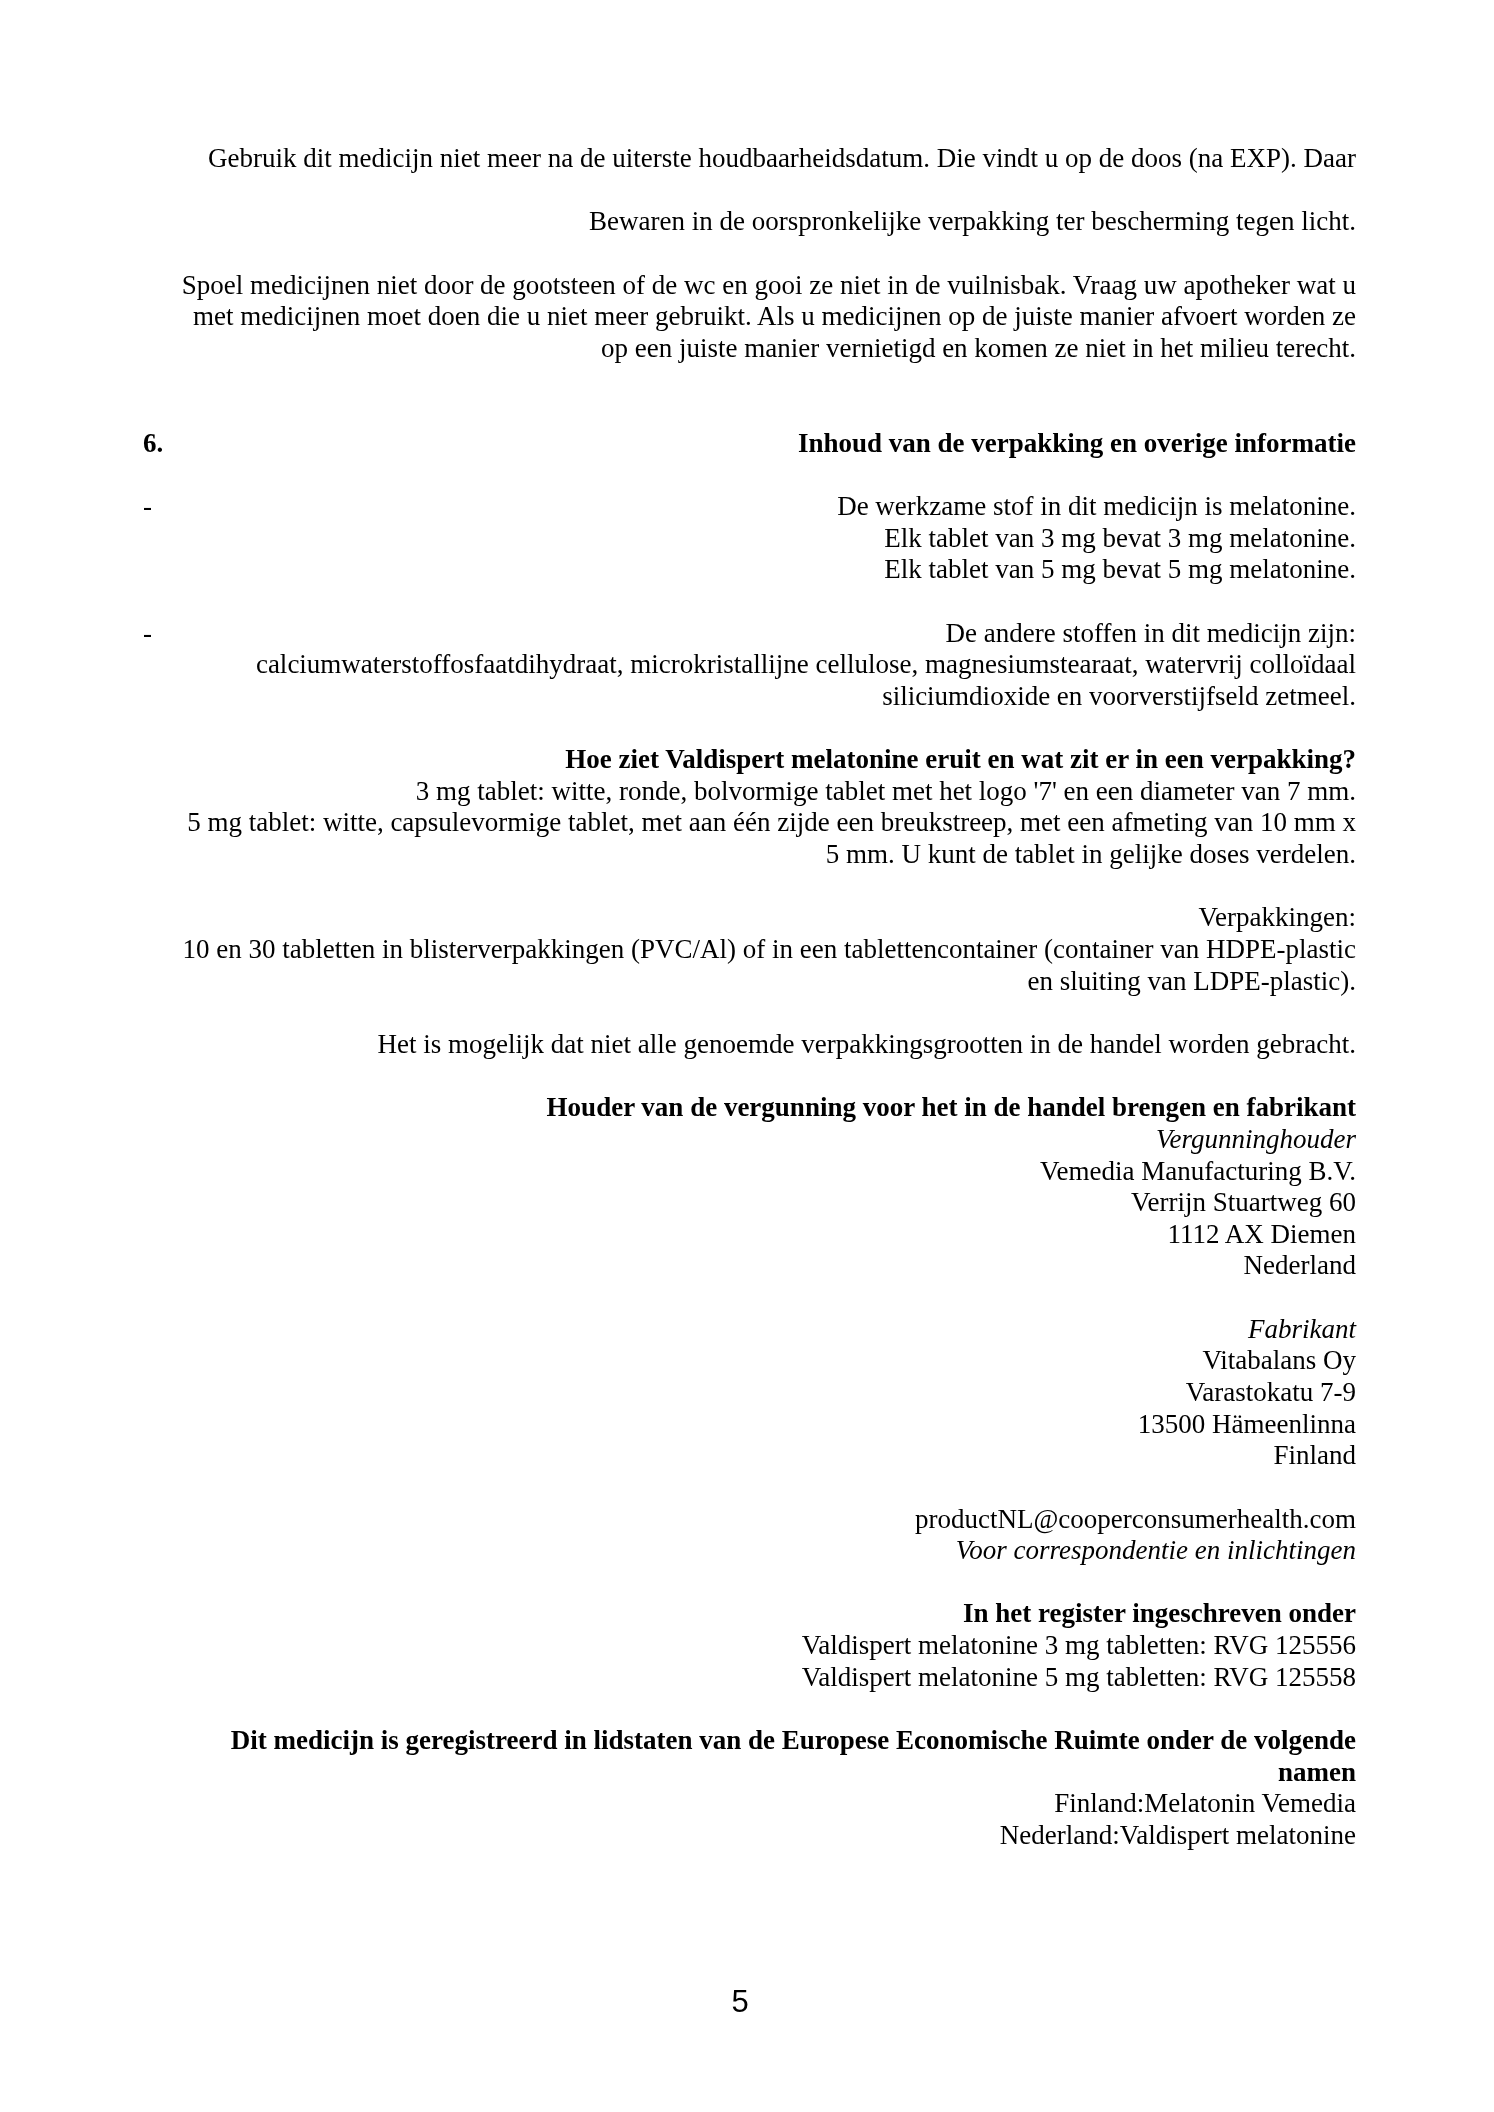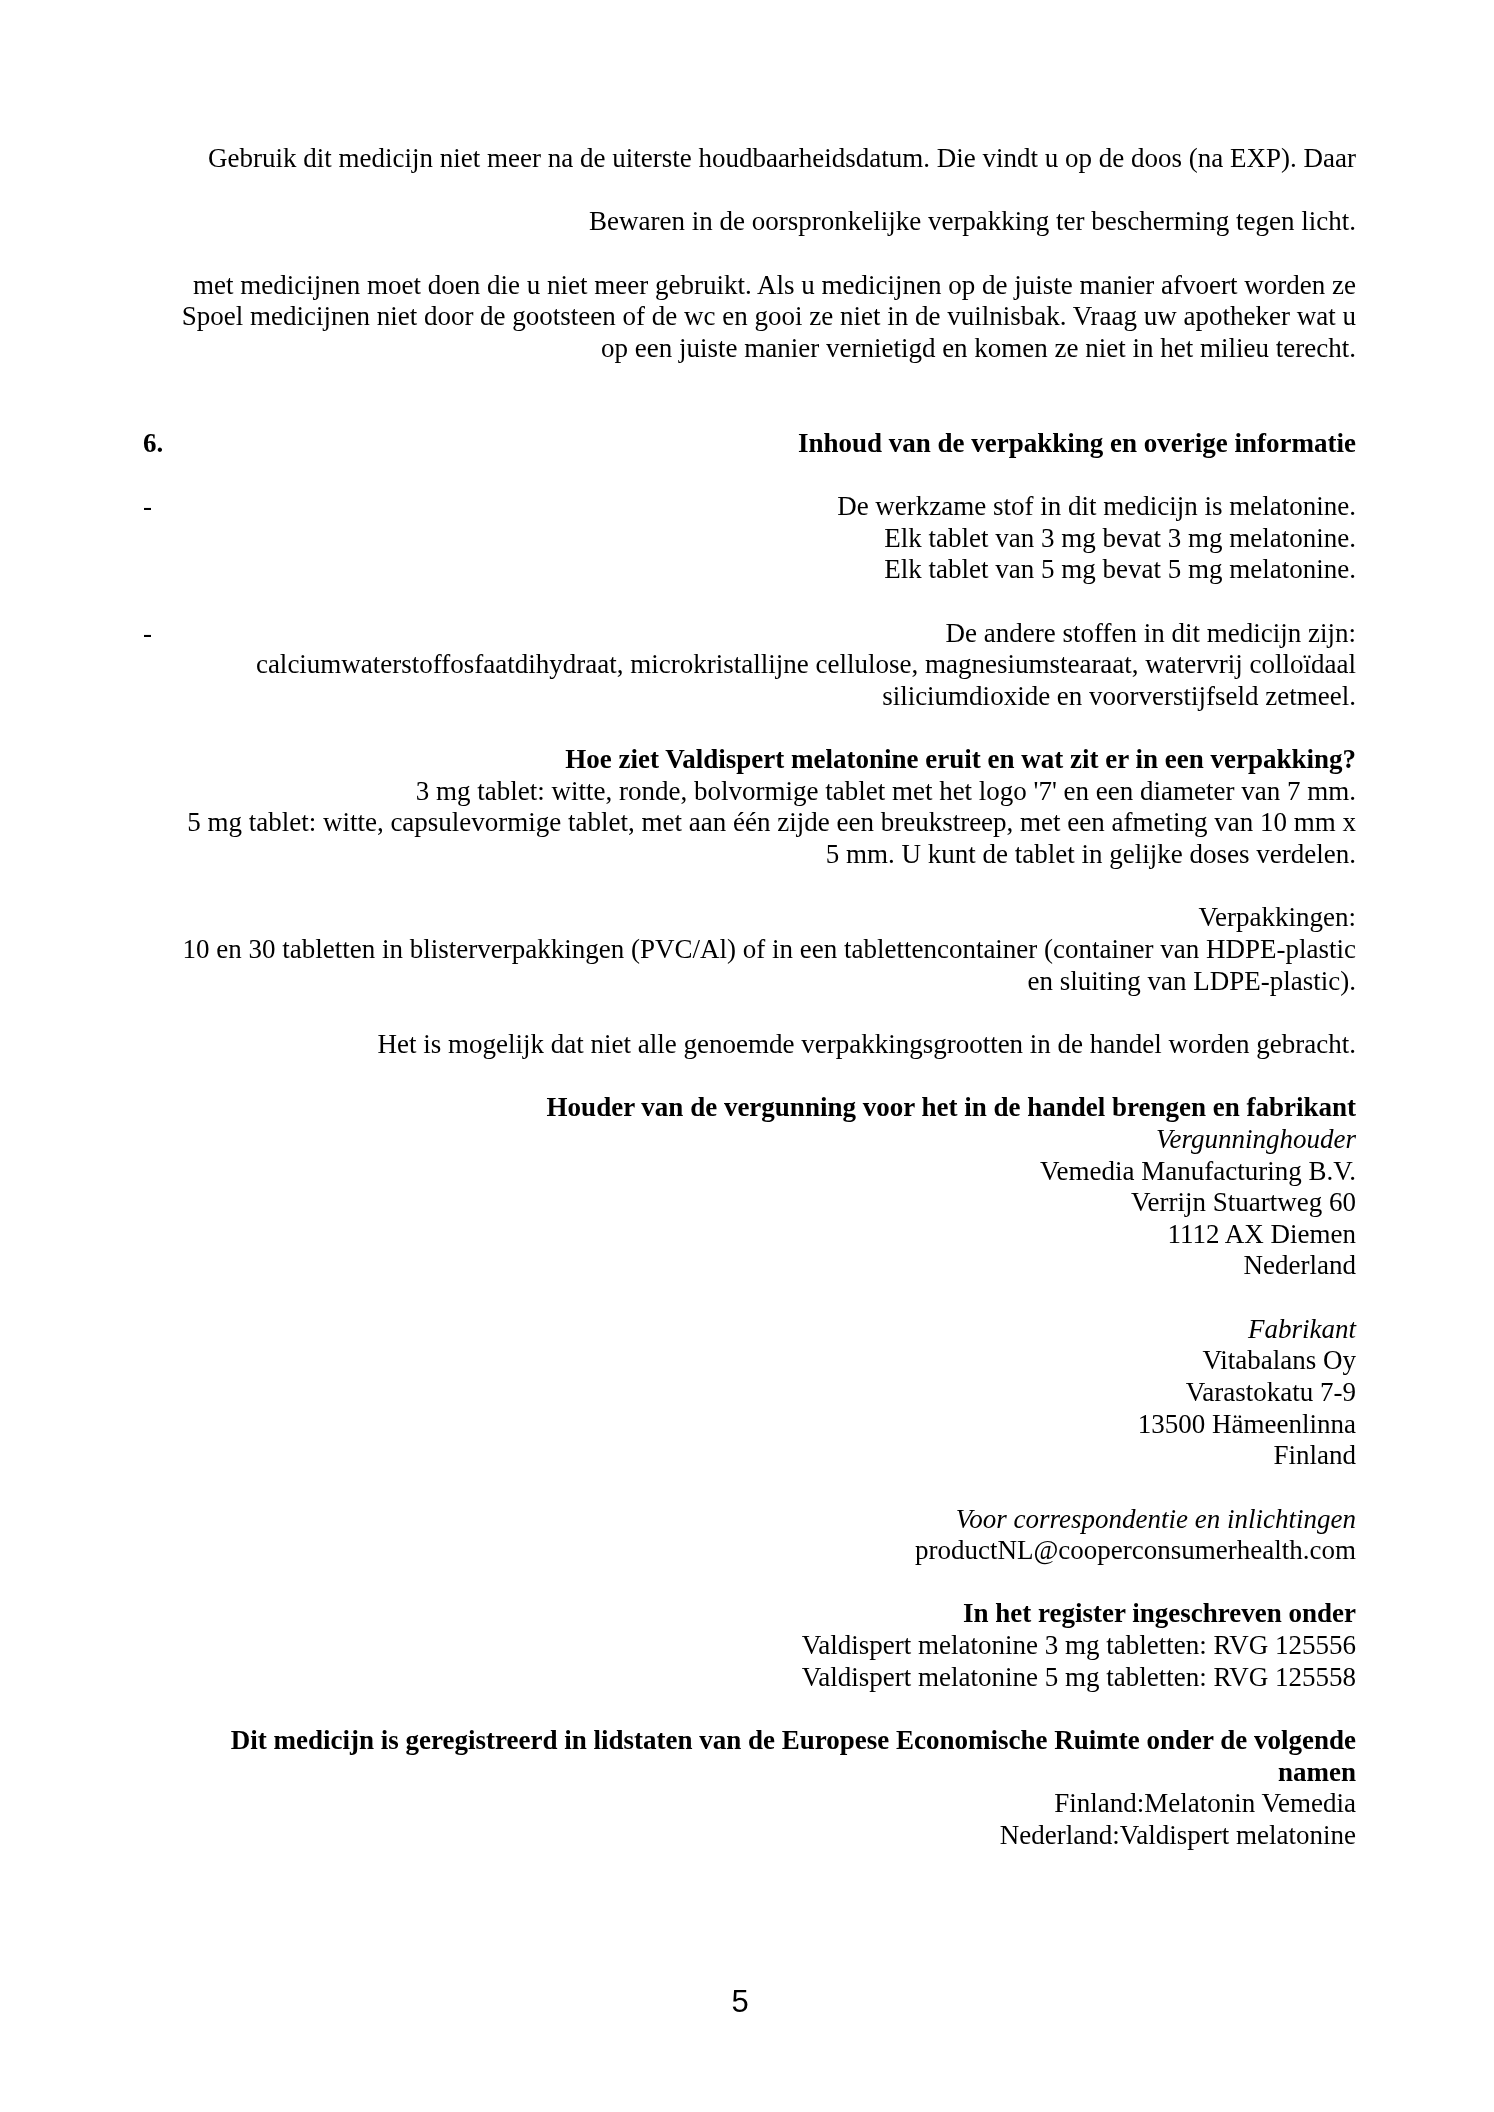--- a/index.html
+++ b/index.html
@@ -61,22 +61,22 @@
 </style>
 </head>
 <body>
 
 <div class="page">
   <div class="content" id="content">
       <div class="line"><span>Gebruik dit medicijn niet meer na de uiterste houdbaarheidsdatum. Die vindt u op de doos (na EXP). Daar</span></div>
       <div class="line blank"></div>
       <div class="line"><span>Bewaren in de oorspronkelijke verpakking ter bescherming tegen licht.</span></div>
       <div class="line blank"></div>
+      <div class="line"><span>Spoel medicijnen niet door de gootsteen of de wc en gooi ze niet in de vuilnisbak. Vraag uw apotheker wat u</span></div>
       <div class="line"><span>met medicijnen moet doen die u niet meer gebruikt. Als u medicijnen op de juiste manier afvoert worden ze</span></div>
-      <div class="line"><span>Spoel medicijnen niet door de gootsteen of de wc en gooi ze niet in de vuilnisbak. Vraag uw apotheker wat u</span></div>
       <div class="line"><span>op een juiste manier vernietigd en komen ze niet in het milieu terecht.</span></div>
       <div class="line blank"></div>
       <div class="line blank"></div>
       <div class="line bold indented"><span class="marker">6.</span><span>Inhoud van de verpakking en overige informatie</span></div>
       <div class="line blank"></div>
       <div class="line indented"><span class="marker">-</span><span>De werkzame stof in dit medicijn is melatonine.</span></div>
       <div class="line indented"><span>Elk tablet van 3 mg bevat 3 mg melatonine.</span></div>
       <div class="line indented"><span>Elk tablet van 5 mg bevat 5 mg melatonine.</span></div>
       <div class="line blank"></div>
       <div class="line indented"><span class="marker">-</span><span>De andere stoffen in dit medicijn zijn:</span></div>
@@ -100,22 +100,22 @@
       <div class="line"><span>Verrijn Stuartweg 60</span></div>
       <div class="line"><span>1112 AX Diemen</span></div>
       <div class="line"><span>Nederland</span></div>
       <div class="line blank"></div>
       <div class="line italic"><span>Fabrikant</span></div>
       <div class="line"><span>Vitabalans Oy</span></div>
       <div class="line"><span>Varastokatu 7-9</span></div>
       <div class="line"><span>13500 Hämeenlinna</span></div>
       <div class="line"><span>Finland</span></div>
       <div class="line blank"></div>
+      <div class="line"><span>productNL@cooperconsumerhealth.com</span></div>
       <div class="line italic"><span>Voor correspondentie en inlichtingen</span></div>
-      <div class="line"><span>productNL@cooperconsumerhealth.com</span></div>
       <div class="line blank"></div>
       <div class="line bold"><span>In het register ingeschreven onder</span></div>
       <div class="line"><span>Valdispert melatonine 3 mg tabletten: RVG 125556</span></div>
       <div class="line"><span>Valdispert melatonine 5 mg tabletten: RVG 125558</span></div>
       <div class="line blank"></div>
       <div class="line bold"><span>Dit medicijn is geregistreerd in lidstaten van de Europese Economische Ruimte onder de volgende</span></div>
       <div class="line bold"><span>namen</span></div>
       <div class="line"><span class="tab-label">Finland:</span><span>Melatonin Vemedia</span></div>
       <div class="line"><span class="tab-label">Nederland:</span><span>Valdispert melatonine</span></div>
     </div>

